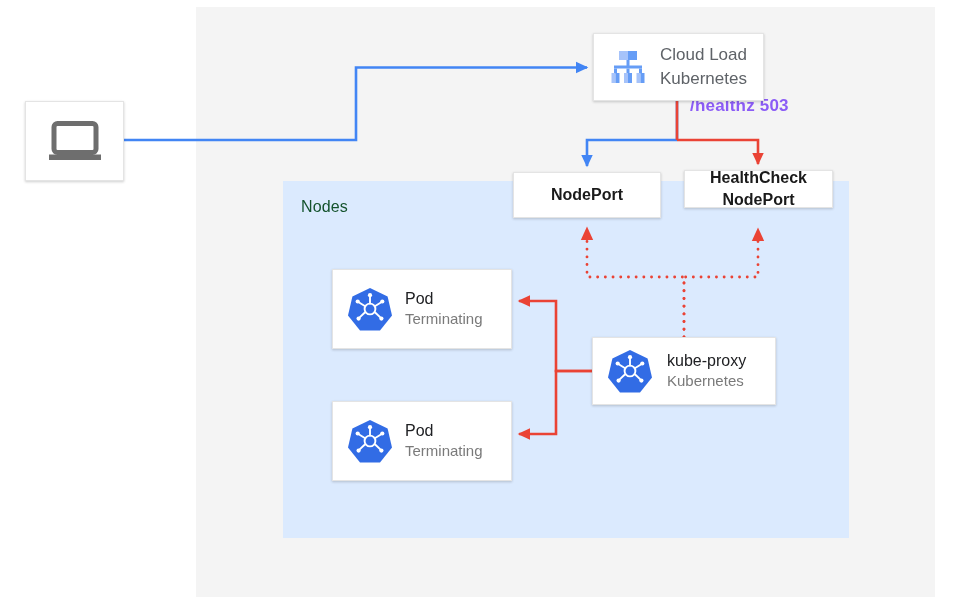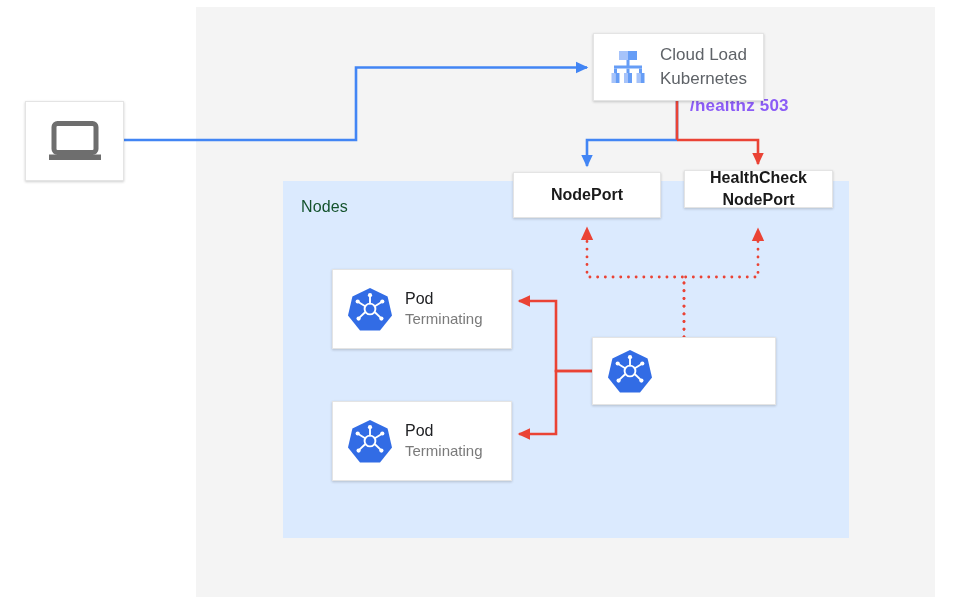--- a/index.html
+++ b/index.html
@@ -320,15 +320,19 @@
         </g>
         <g fill="#ffffff">
           <circle cx="23" cy="9.2" r="2.1"></circle>
           <circle cx="35.3" cy="15.5" r="2.1"></circle>
           <circle cx="34.4" cy="32.6" r="2.1"></circle>
           <circle cx="11.6" cy="32.6" r="2.1"></circle>
           <circle cx="10.7" cy="15.5" r="2.1"></circle>
         </g>
       </svg>
     </span>
+    <span>
+      <span class="lbl-main">kube-proxy</span><br>
+      <span class="lbl-sub">Kubernetes</span>
+    </span>
   </div>
 
 </div>
 
 </body></html>

